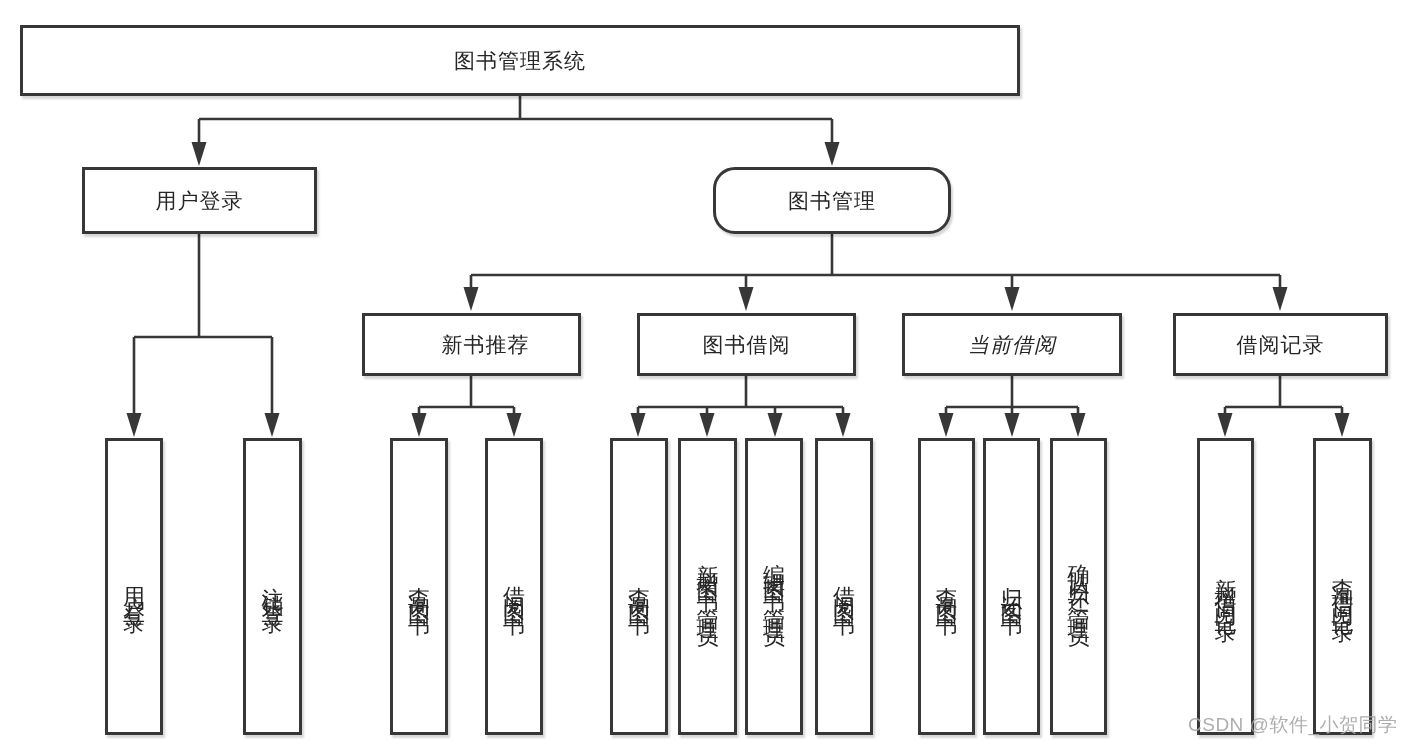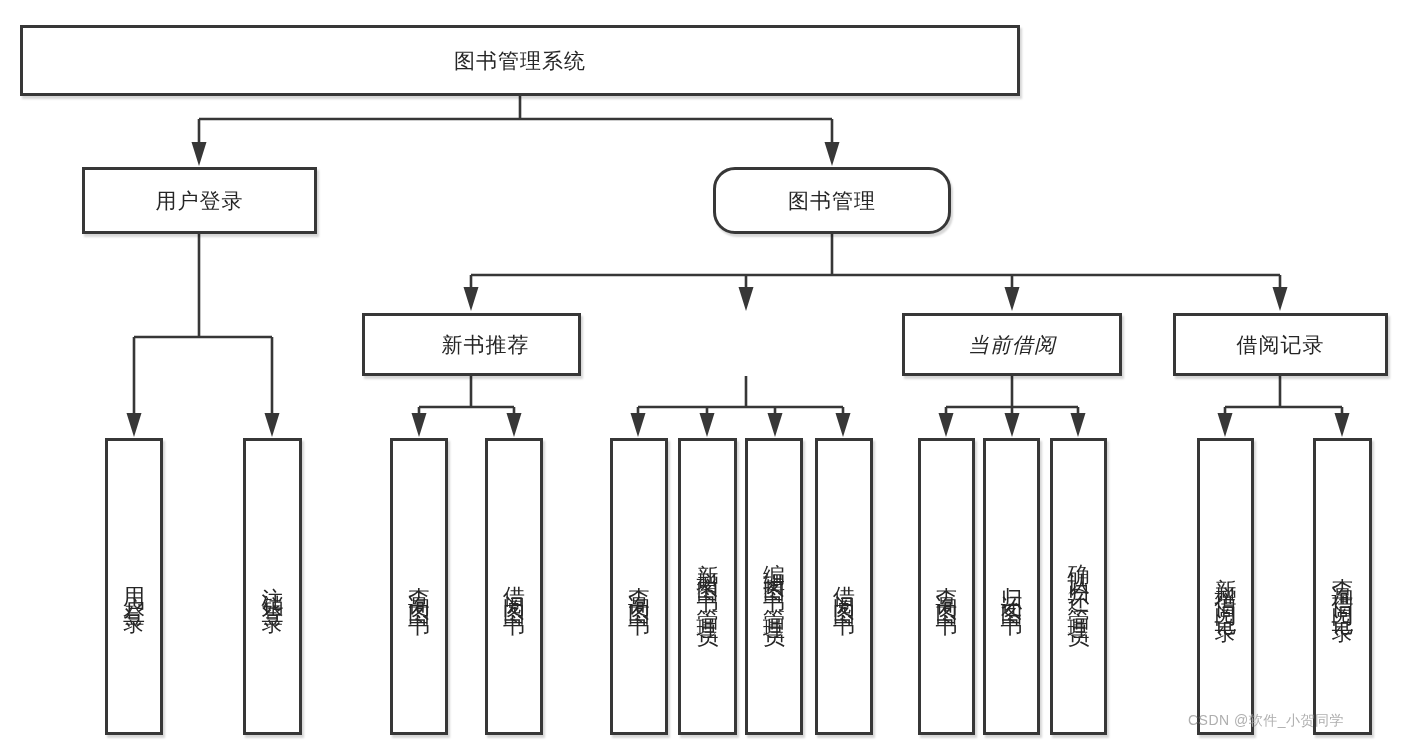--- a/index.html
+++ b/index.html
@@ -30,21 +30,21 @@
   
   .lf{top:438px;height:297px;}
   .a1{left:105px;width:58px;} .a2{left:243px;width:59px;}
   .b1{left:390px;width:58px;} .b2{left:485px;width:58px;}
   .c1{left:610px;width:58px;} .c2{left:678px;width:59px;}
   .c3{left:745px;width:58px;} .c4{left:815px;width:58px;}
   .d1{left:918px;width:57px;} .d2{left:983px;width:57px;} .d3{left:1050px;width:57px;}
   .e1{left:1197px;width:57px;} .e2{left:1313px;width:59px;}
   .watermark{
     position:absolute;left:1188px;top:712px;width:212px;z-index:5;
-    color:#a6a6a6;font-size:14px;letter-spacing:0.5px;opacity:0.9;
+    color:#a6a6a6;font-size:19px;letter-spacing:0.5px;opacity:0.9;
     white-space:nowrap;
   }
 </style>
 </head>
 <body>
 
 <div id="canvas">
 
   <svg id="wires" width="1405" height="747" viewBox="0 0 1405 747">
     <g stroke="#373737" stroke-width="2.6" fill="none">
@@ -100,20 +100,23 @@
   <div class="node n-login">
     <span>用户登录</span>
   </div>
   <div class="node n-mgmt">
     <span>图书管理</span>
   </div>
 
   <div class="node n-newbook">
     <span>新书推荐</span>
   </div>
+  <div class="node n-borrow">
+    <span>图书借阅</span>
+  </div>
   <div class="node n-current">
     <span>当前借阅</span>
   </div>
   <div class="node n-records">
     <span>借阅记录</span>
   </div>
 
   <div class="node leaf lf a1">
     <span class="vlabel">用户登录</span>
   </div>

